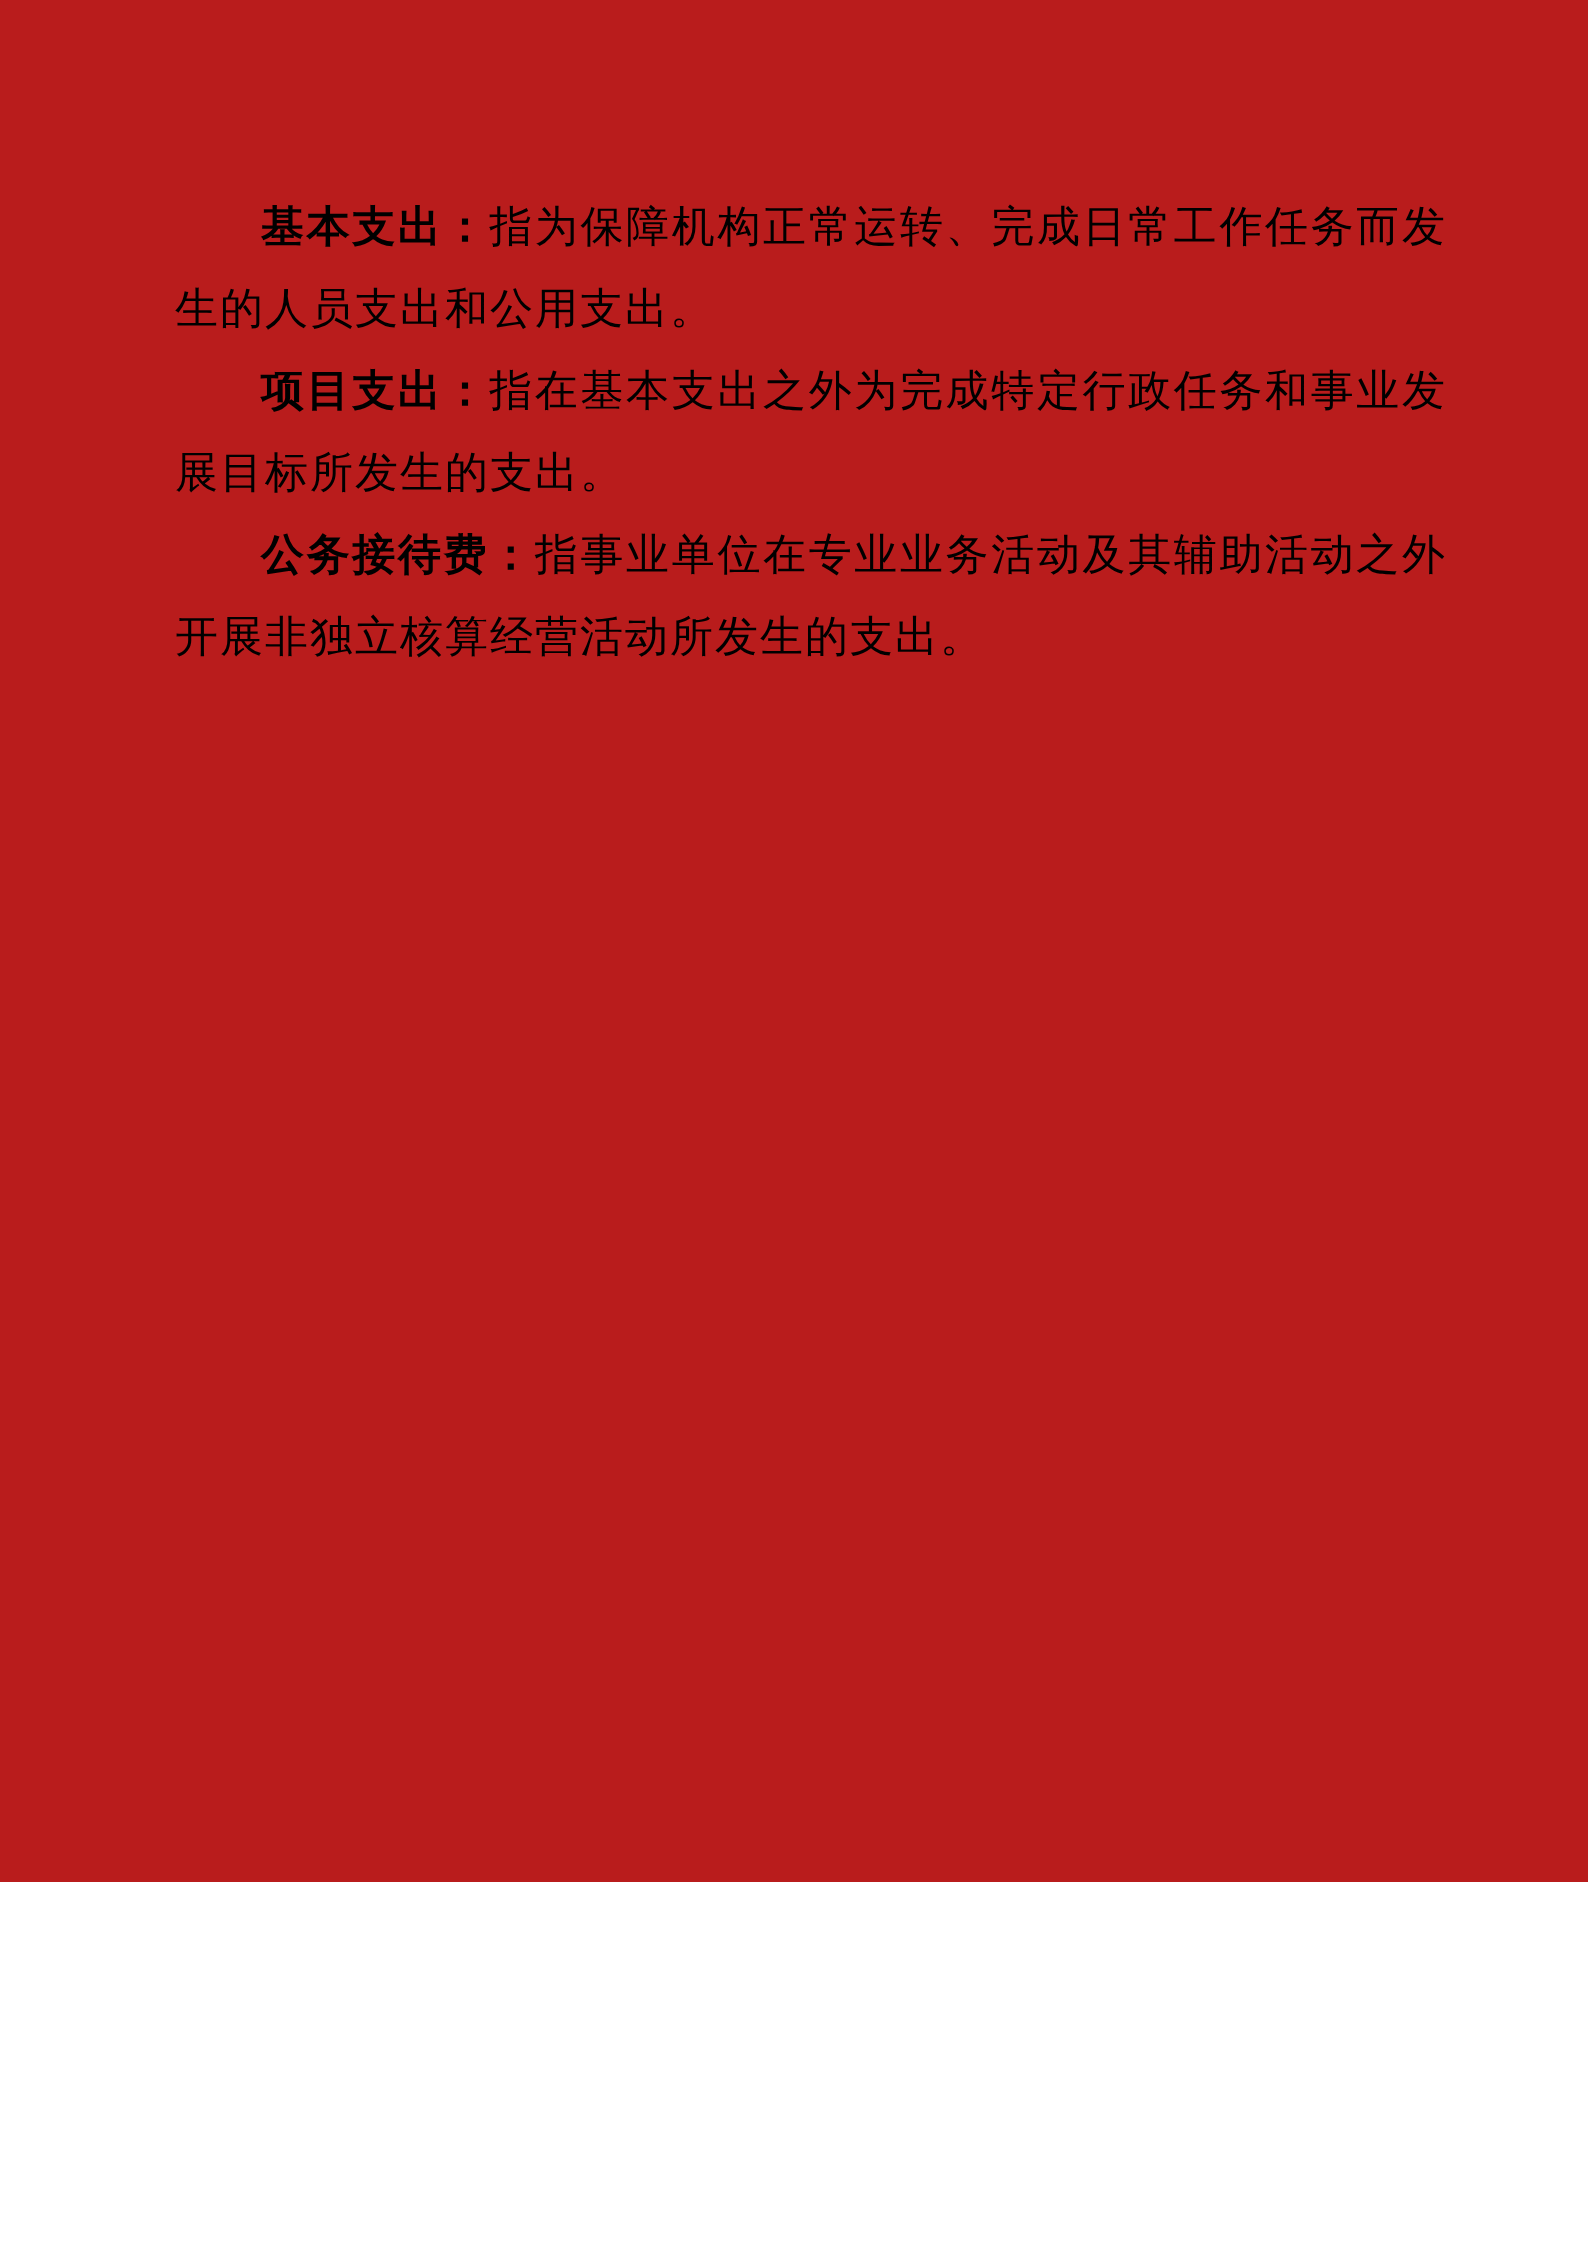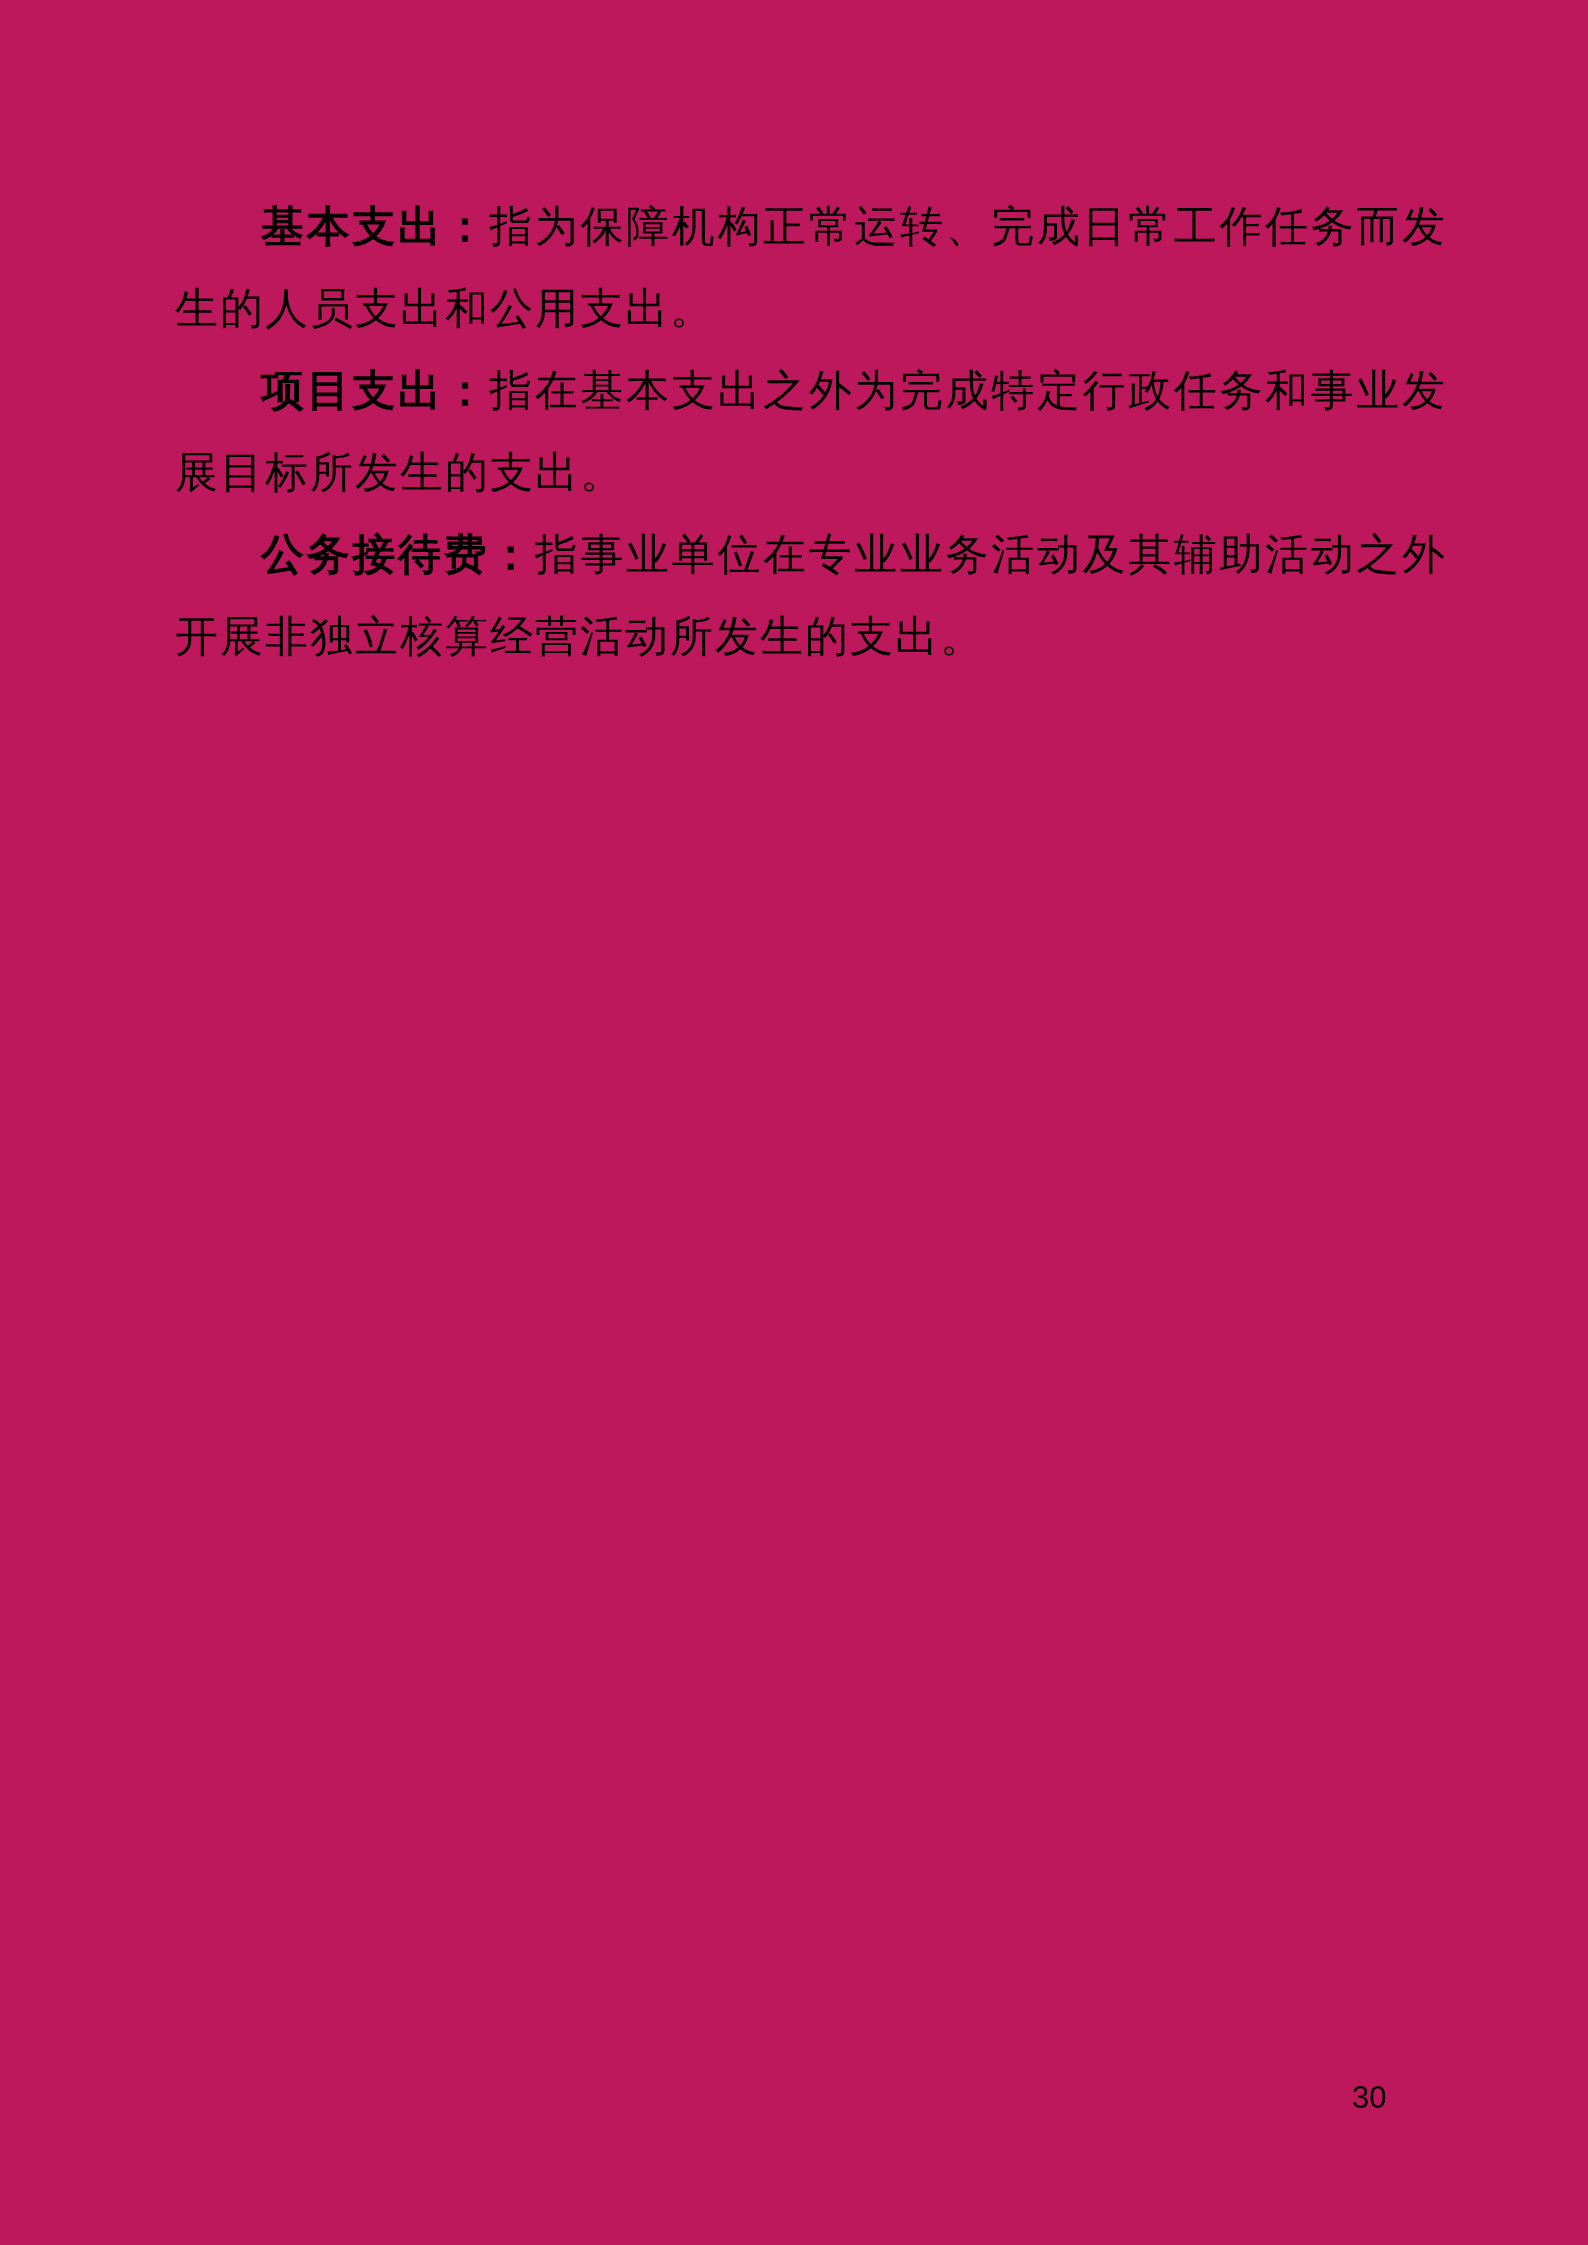--- a/index.html
+++ b/index.html
@@ -3,22 +3,22 @@
 <meta charset="utf-8">
 <style>
   html, body {
     margin: 0;
     padding: 0;
     background: #ffffff;
   }
   .page {
     position: relative;
     width: 1588px;
-    height: 2245px;
-    background: #be185d;
+    height: 1882px;
+    background: #b91c1c;
     color: #000000;
     font-family: "Liberation Serif", "DejaVu Serif", serif;
     overflow: hidden;
   }
   .content {
     position: absolute;
     left: 175px;
     top: 186px;
     width: 1272px;
   }

